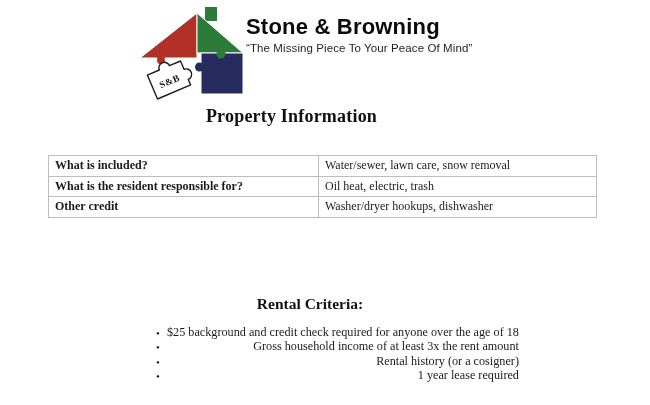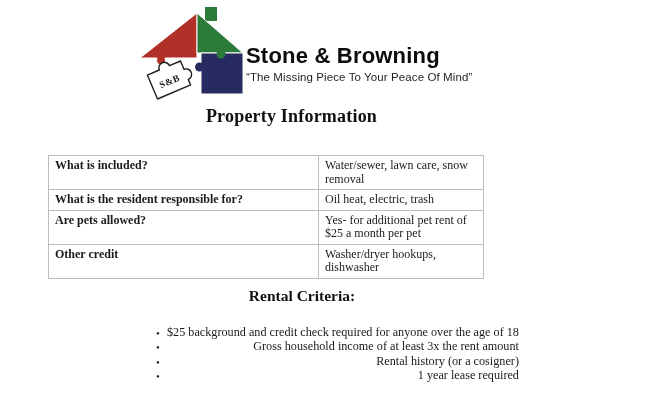--- a/index.html
+++ b/index.html
@@ -12,37 +12,37 @@
     overflow: hidden;
   }
 
   
   .logo-svg { position: absolute; left: 137px; top: 5px; width: 112px; height: 98px; }
   .brand {
     position: absolute; left: 246px; top: 15px;
     font-family: "Liberation Sans", "DejaVu Sans", sans-serif;
     color: #0c0c0c;
   }
-  .brand-line { font-size: 22px; font-weight: bold; line-height: 24px; letter-spacing: 0.2px; white-space: nowrap; margin-top: 29px; }
+  .brand-line { font-size: 22px; font-weight: bold; line-height: 24px; letter-spacing: 0.2px; white-space: nowrap; }
   .tagline { margin-top: 3px; font-size: 11.5px; color: #1f1f1f; letter-spacing: 0.1px; white-space: nowrap; }
 
   
   .doc-title {
     position: absolute; top: 106px; left: 0; width: 583px; margin: 0;
     text-align: center; font-size: 18px; font-weight: bold; color: #111111;
     letter-spacing: 0.2px;
   }
   .criteria-title {
-    position: absolute; top: 283px; left: 0; width: 596px; margin: 4px;
+    position: absolute; top: 283px; left: 0; width: 596px; margin: 12px;
     text-align: center; font-size: 15.5px; font-weight: bold; color: #111111;
   }
 
   
   .info-table {
-    position: absolute; left: 48px; top: 155px; width: 436px;
+    position: absolute; left: 48px; top: 155px; width: 549px;
     border-collapse: collapse; table-layout: fixed;
   }
   .info-table td {
     border: 1px solid #bdbdbd;
     vertical-align: top;
     font-size: 12px; line-height: 13.5px;
     padding: 3px 8px 3px 6px;
     color: #1a1a1a;
   }
   .info-table td.q { width: 255px; font-weight: bold; }
@@ -92,24 +92,20 @@
     <tbody>
       <tr>
         <td class="q">What is included?</td>
         <td class="a">Water/sewer, lawn care, snow removal</td>
       </tr>
       <tr>
         <td class="q">What is the resident responsible for?</td>
         <td class="a">Oil heat, electric, trash</td>
       </tr>
       <tr>
-        <td class="q">Are pets allowed?</td>
-        <td class="a">Yes- for additional pet rent of $25 a month per pet</td>
-      </tr>
-      <tr>
         <td class="q">Other credit</td>
         <td class="a">Washer/dryer hookups, dishwasher</td>
       </tr>
     </tbody>
   </table>
 
   <h2 class="criteria-title">Rental Criteria:</h2>
 
   <ul class="criteria-list">
     <li>$25 background and credit check required for anyone over the age of 18</li>

